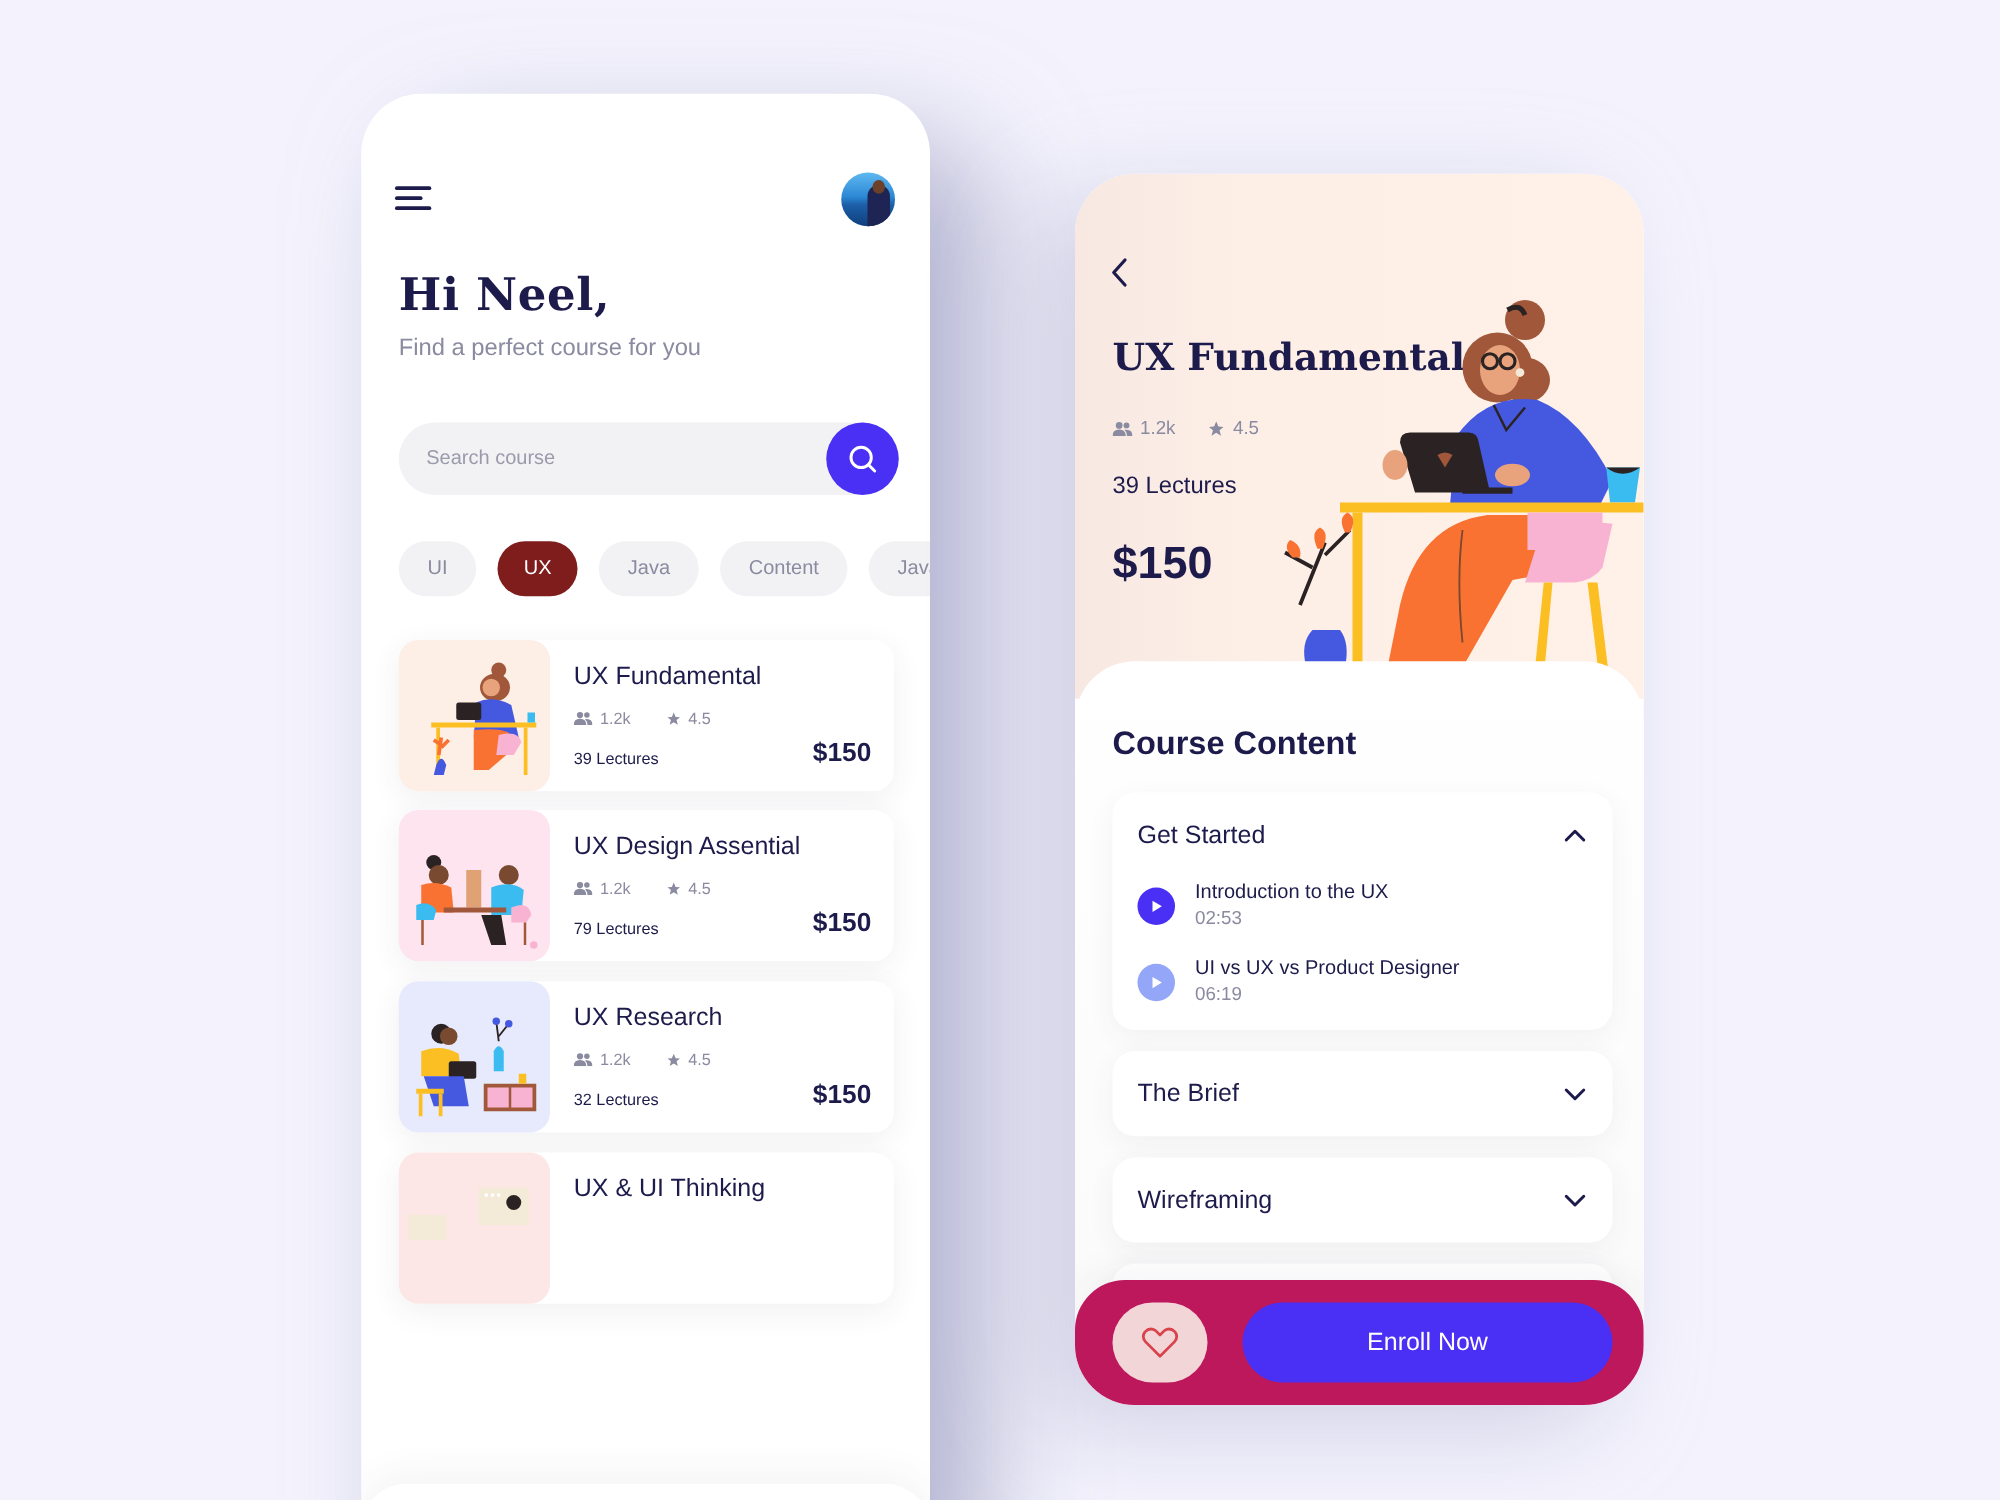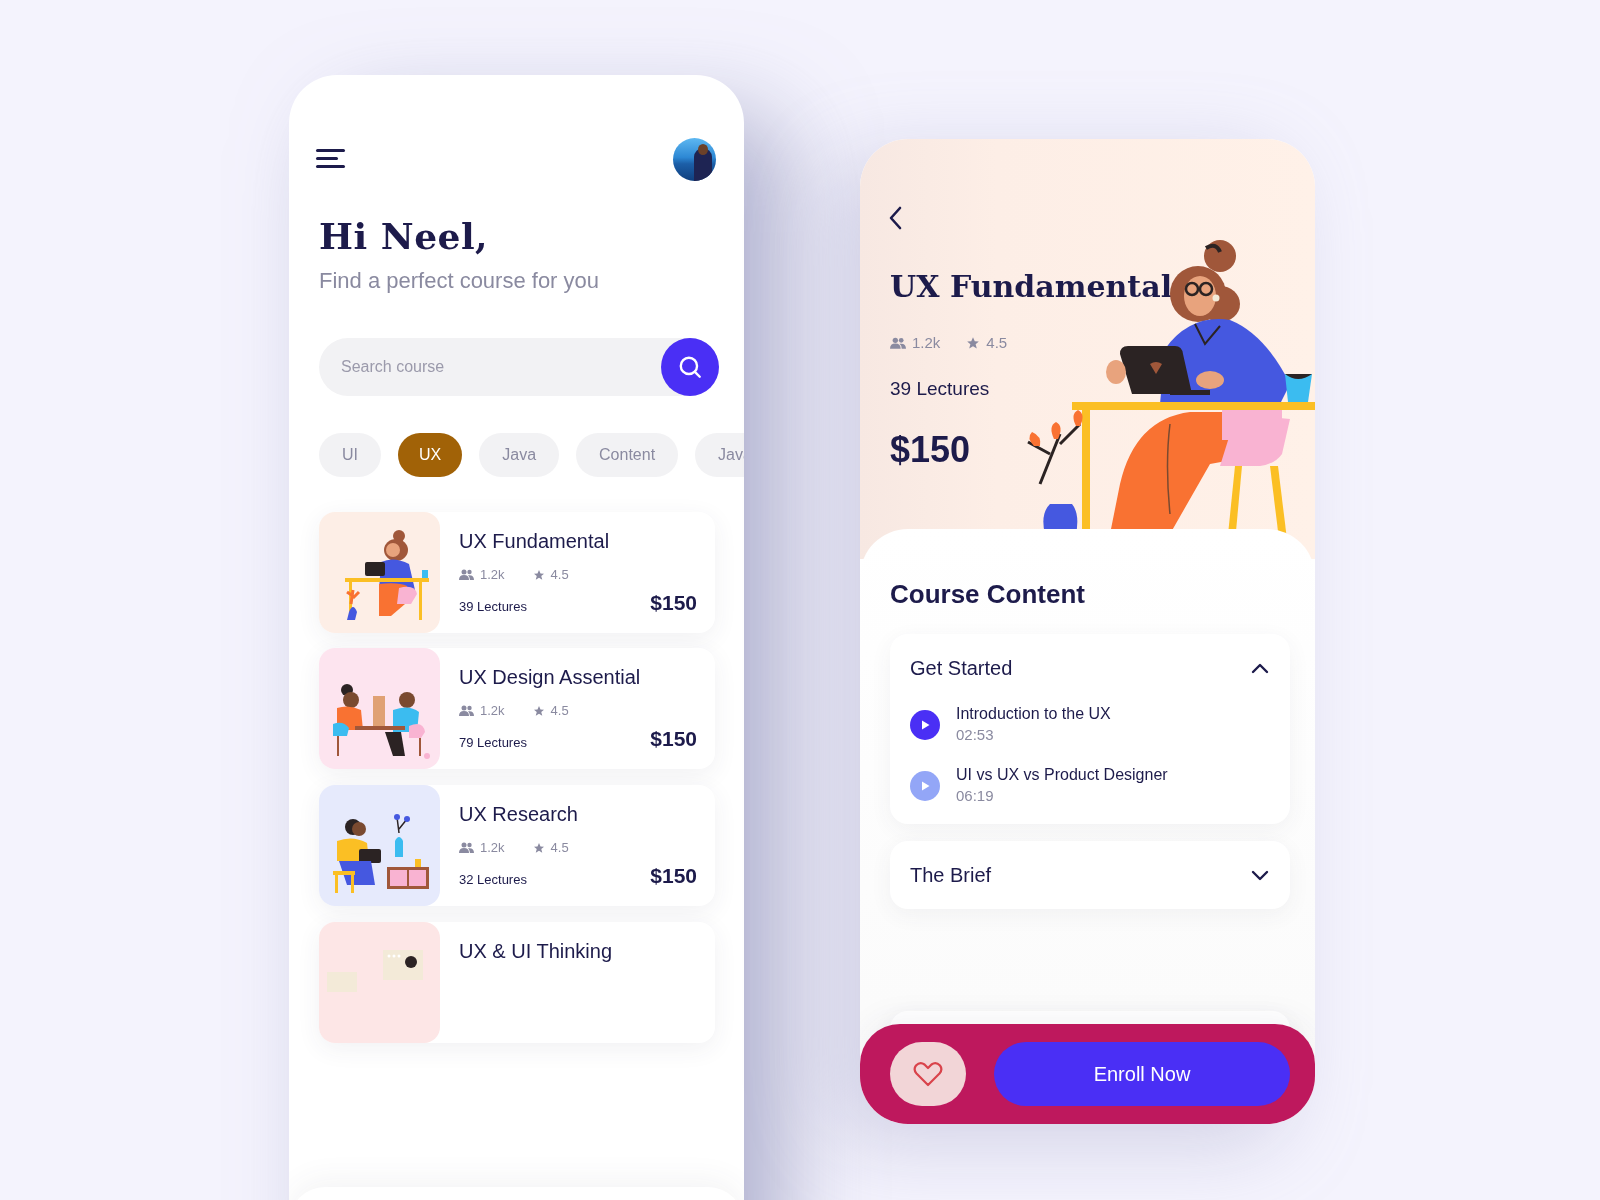--- a/index.html
+++ b/index.html
@@ -41,41 +41,41 @@
     background: #1e2453; border-radius: 9px 9px 2px 2px;
   }
   .avatar .head {
     position: absolute; right: 8px; top: 6px; width: 10px; height: 11px; background: #6b4129; border-radius: 50%;
   }
   .greeting {
     position: absolute; left: 30px; top: 140px;
     font-family: "DejaVu Serif", serif; font-weight: bold; font-size: 36px; color: #1d1b4b; letter-spacing: 0.5px;
   }
   .subtitle {
-    position: absolute; left: 30px; top: 193px; font-size: 22px; color: #8a8aa0;
+    position: absolute; left: 30px; top: 193px; font-size: 19px; color: #8a8aa0;
   }
   .search {
     position: absolute; left: 30px; top: 263px; width: 400px; height: 58px;
     background: #f2f2f4; border-radius: 29px;
   }
   .search input {
     position: absolute; left: 22px; top: 0; width: 300px; height: 58px; border: none; background: transparent;
     font-family: "Liberation Sans", sans-serif; font-size: 16px; color: #1d1b4b; outline: none;
   }
   .search input::placeholder { color: #9b9aab; }
   .search-btn {
     position: absolute; right: 0; top: 0; width: 58px; height: 58px; border-radius: 50%;
     background: #4a2ff5; display: flex; align-items: center; justify-content: center; cursor: pointer;
   }
   .chips { position: absolute; left: 30px; top: 358px; display: flex; gap: 17px; white-space: nowrap; align-items: flex-end; }
   .chip {
     height: 44px; padding: 0 23px; border-radius: 22px; background: #f2f2f4; color: #8a8aa0;
     font-size: 16px; display: flex; align-items: center; cursor: pointer; flex-shrink: 0;
   }
-  .chip.active { background: #a16207; color: #fff; padding: 0 21px; }
+  .chip.active { background: #7f1d1d; color: #fff; padding: 0 21px; }
 
   .course-card {
     position: absolute; left: 30px; width: 396px; height: 121px; background: #fff; border-radius: 16px;
     box-shadow: 0 6px 24px rgba(60, 60, 90, 0.07); cursor: pointer;
   }
   .course-thumb {
     position: absolute; left: 0; top: 0; width: 121px; height: 121px; border-radius: 16px; overflow: hidden;
   }
   .course-title { position: absolute; left: 140px; top: 18px; font-size: 20px; color: #1d1b4b; }
   .course-meta { position: absolute; left: 140px; top: 55px; display: flex; align-items: center; gap: 6px; font-size: 13px; color: #8a8aa0; }
@@ -432,20 +432,28 @@
 
     <div class="section-card" style="top:312px; height:68px;">
       <div class="section-header">
         <span class="section-title">The Brief</span>
         <svg width="20" height="14" viewBox="0 0 20 14">
           <path d="M3 4 L10 11 L17 4" fill="none" stroke="#1d1b4b" stroke-width="2.4" stroke-linecap="round" stroke-linejoin="round"></path>
         </svg>
       </div>
     </div>
 
+    <div class="section-card" style="top:397px; height:68px;">
+      <div class="section-header">
+        <span class="section-title">Wireframing</span>
+        <svg width="20" height="14" viewBox="0 0 20 14">
+          <path d="M3 4 L10 11 L17 4" fill="none" stroke="#1d1b4b" stroke-width="2.4" stroke-linecap="round" stroke-linejoin="round"></path>
+        </svg>
+      </div>
+    </div>
 
     <div class="section-card" style="top:482px; height:68px;"></div>
   </div>
 
   <div class="detail-footer">
     <div class="fav-btn">
       <svg width="30" height="28" viewBox="0 0 30 28">
         <path d="M15 25 L3.5 13.5 Q0 9.5 3 5.5 Q7 1.5 11.5 4.5 L15 8 L18.5 4.5 Q23 1.5 27 5.5 Q30 9.5 26.5 13.5 Z" fill="none" stroke="#d9434b" stroke-width="2.2" stroke-linejoin="round"></path>
       </svg>
     </div>

